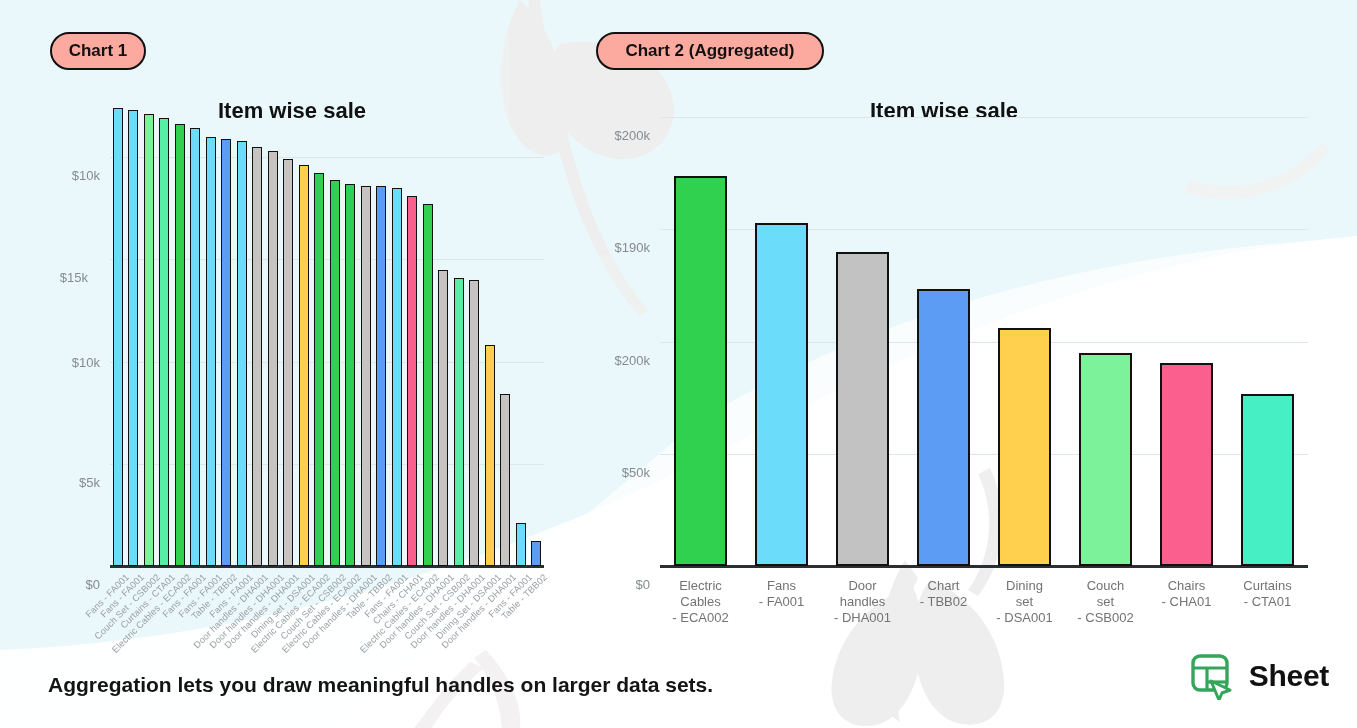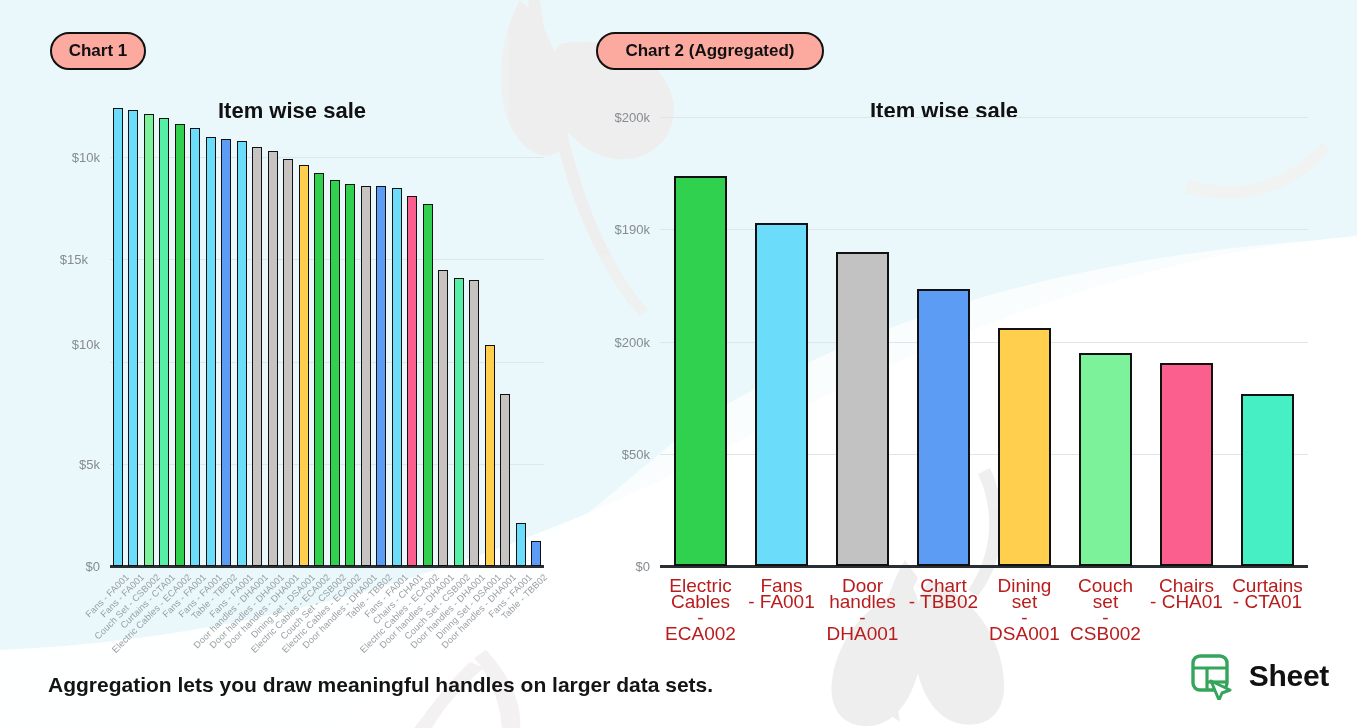--- a/index.html
+++ b/index.html
@@ -49,20 +49,21 @@
   .plot-wrap { position: absolute; left: 0; top: 0; width: 100%; height: 100%; }
 
   
   .ytick {
     position: absolute;
     font-size: 13px;
     color: #868b90;
     text-align: right;
     white-space: nowrap;
     transform: translateY(-50%);
+    margin-top: 18px;
   }
   .gridline {
     position: absolute;
     height: 1px;
     background: #dfe6e9;
   }
   .axis-baseline {
     position: absolute;
     height: 3px;
     background: #2a2f33;
@@ -87,23 +88,23 @@
     color: #9aa0a5;
     white-space: nowrap;
     transform-origin: left top;
     transform: rotate(-45deg) translate(-100%, 0);
     letter-spacing: 0.1px;
   }
 
   
   .xlab2 {
     position: absolute;
-    font-size: 19px;
+    font-size: 13px;
     line-height: 16px;
-    color: #b91c1c;
+    color: #737373;
     text-align: center;
   }
 
   
   #footer-caption {
     position: absolute;
     left: 48px;
     top: 673px;
     font-size: 21px;
     font-weight: bold;

